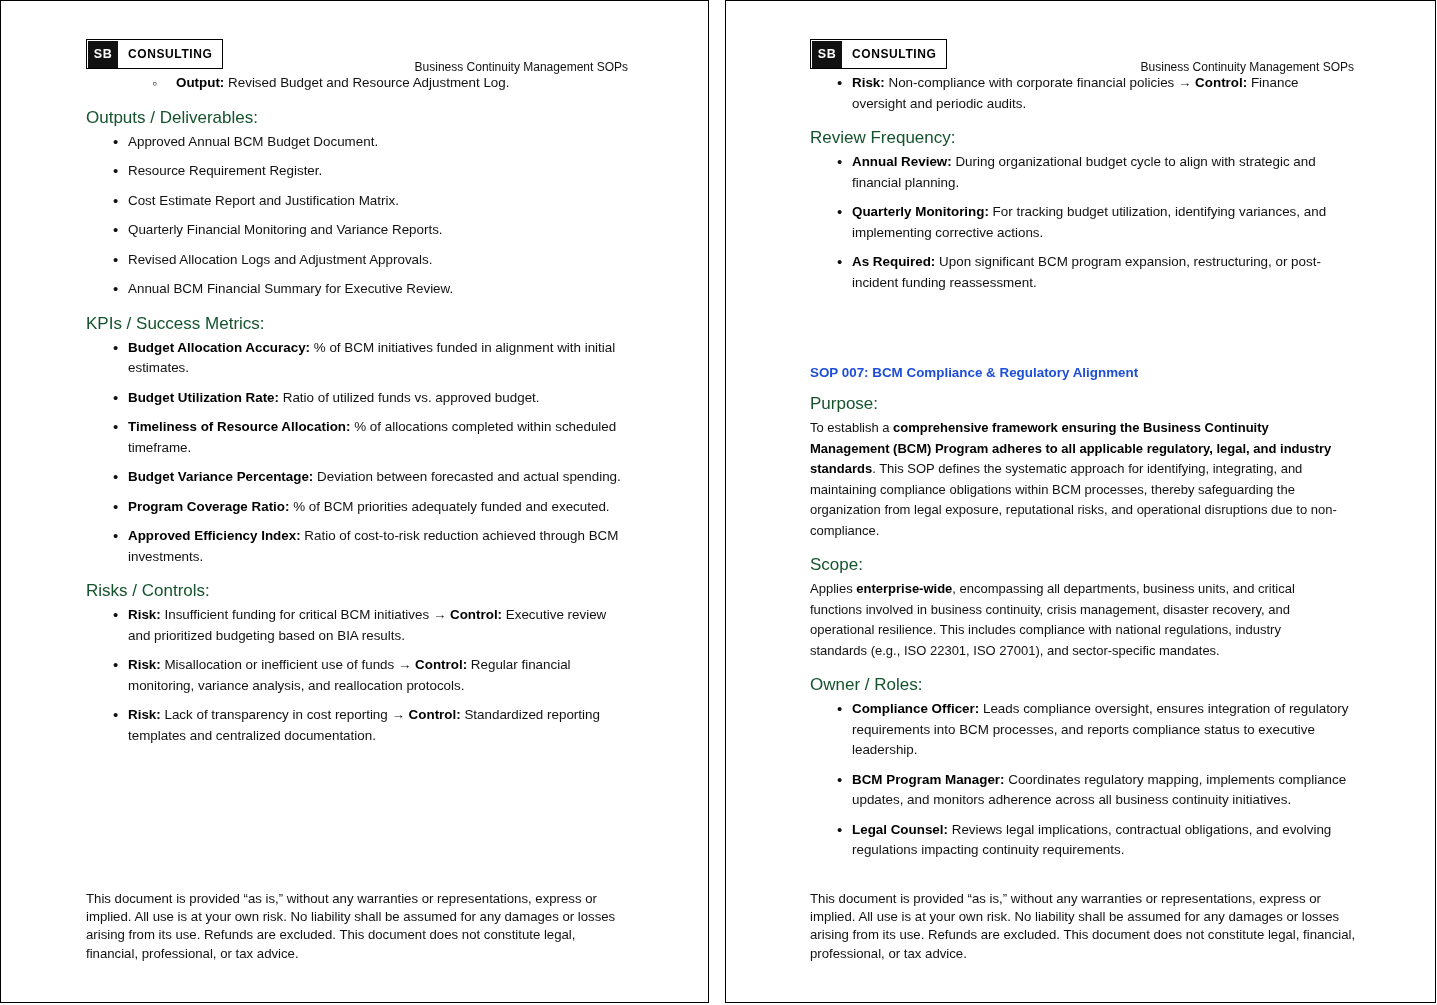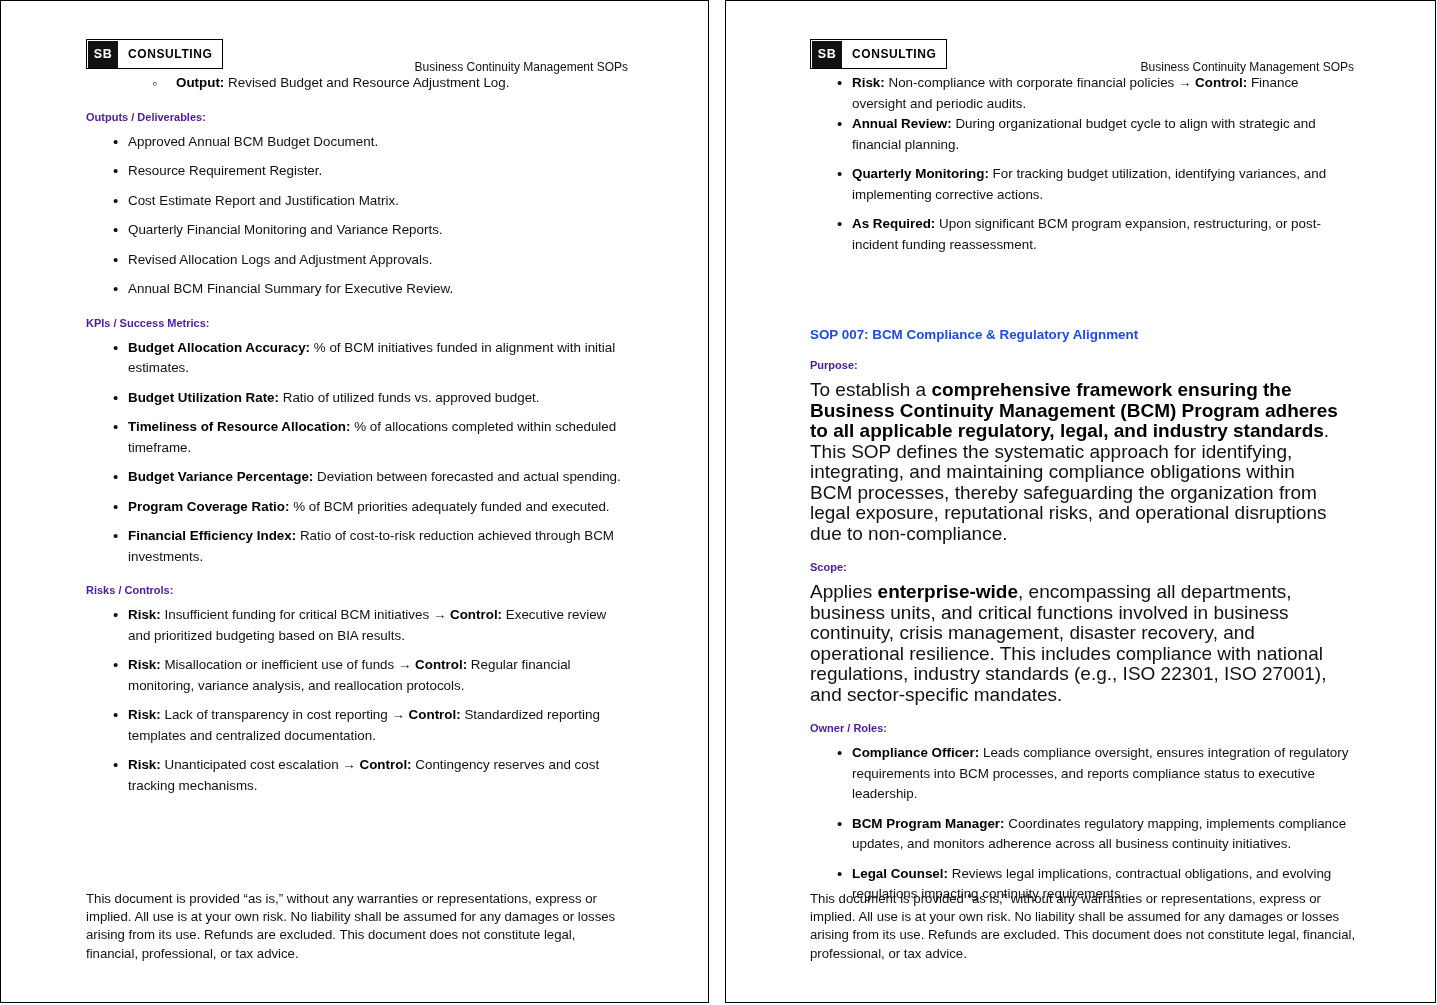--- a/index.html
+++ b/index.html
@@ -96,36 +96,36 @@
   }
   .page-left .hdr-title { right: 0px; }
 
   
   .body {
     font-size: 13.4px;
     line-height: 20.5px;
     color: #111111;
   }
   h3.sec {
-    font-size: 11px;
-    font-weight: bold;
+    font-size: 17px;
+    font-weight: normal;
     margin: 14px 0 5px 0;
     line-height: 19px;
-    color: #4c1d95;
+    color: #14532d;
   }
   h3.sop {
     font-size: 13.4px;
     font-weight: bold;
     margin: 0 0 12px 0;
     line-height: 19px;
     color: #1d4ed8;
   }
   p.para {
     margin: 0 16px 0 0;
-    font-size: 19px;
+    font-size: 13px;
     line-height: 20.5px;
   }
   ul.bl {
     list-style: none;
     margin: 0;
     padding: 0;
   }
   ul.bl > li {
     position: relative;
     padding-left: 42px;
@@ -197,29 +197,28 @@
           <li><span>Annual BCM Financial Summary for Executive Review.</span></li>
         </ul>
 
         <h3 class="sec">KPIs / Success Metrics:</h3>
         <ul class="bl">
           <li><span class="b">Budget Allocation Accuracy:</span><span> % of BCM initiatives funded in alignment with initial estimates.</span></li>
           <li><span class="b">Budget Utilization Rate:</span><span> Ratio of utilized funds vs. approved budget.</span></li>
           <li><span class="b">Timeliness of Resource Allocation:</span><span> % of allocations completed within scheduled timeframe.</span></li>
           <li><span class="b">Budget Variance Percentage:</span><span> Deviation between forecasted and actual spending.</span></li>
           <li><span class="b">Program Coverage Ratio:</span><span> % of BCM priorities adequately funded and executed.</span></li>
-          <li><span class="b">Financial Efficiency Index:</span><span> Ratio of cost-to-risk reduction achieved through BCM investments.</span></li>
+          <li><span class="b">Approved Efficiency Index:</span><span> Ratio of cost-to-risk reduction achieved through BCM investments.</span></li>
         </ul>
 
         <h3 class="sec">Risks / Controls:</h3>
         <ul class="bl">
           <li><span class="b">Risk:</span><span> Insufficient funding for critical BCM initiatives → </span><span class="b">Control:</span><span> Executive review and prioritized budgeting based on BIA results.</span></li>
           <li><span class="b">Risk:</span><span> Misallocation or inefficient use of funds → </span><span class="b">Control:</span><span> Regular financial monitoring, variance analysis, and reallocation protocols.</span></li>
           <li><span class="b">Risk:</span><span> Lack of transparency in cost reporting → </span><span class="b">Control:</span><span> Standardized reporting templates and centralized documentation.</span></li>
-          <li><span class="b">Risk:</span><span> Unanticipated cost escalation → </span><span class="b">Control:</span><span> Contingency reserves and cost tracking mechanisms.</span></li>
         </ul>
 
       </div>
     </div>
 
     <div class="disclaimer">This document is provided “as is,” without any warranties or representations, express or implied. All use is at your own risk. No liability shall be assumed for any damages or losses arising from its use. Refunds are excluded. This document does not constitute legal, financial, professional, or tax advice.</div>
   </div>
 
   <div class="page page-right">
     <div class="page-inner">
@@ -231,20 +230,21 @@
         </div>
         <div class="hdr-title">Business Continuity Management SOPs</div>
       </div>
 
       <div class="body">
 
         <ul class="bl">
           <li><span class="b">Risk:</span><span> Non-compliance with corporate financial policies → </span><span class="b">Control:</span><span> Finance oversight and periodic audits.</span></li>
         </ul>
 
+        <h3 class="sec">Review Frequency:</h3>
         <ul class="bl">
           <li><span class="b">Annual Review:</span><span> During organizational budget cycle to align with strategic and financial planning.</span></li>
           <li><span class="b">Quarterly Monitoring:</span><span> For tracking budget utilization, identifying variances, and implementing corrective actions.</span></li>
           <li><span class="b">As Required:</span><span> Upon significant BCM program expansion, restructuring, or post-incident funding reassessment.</span></li>
         </ul>
 
         <div class="gap-block"></div>
 
         <h3 class="sop">SOP 007: BCM Compliance &amp; Regulatory Alignment</h3>
 

